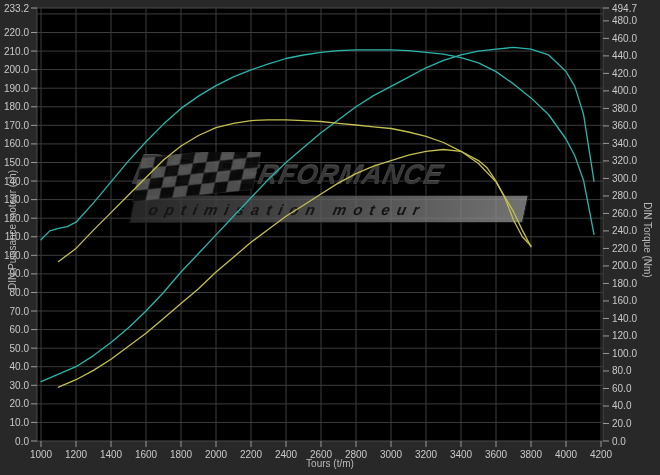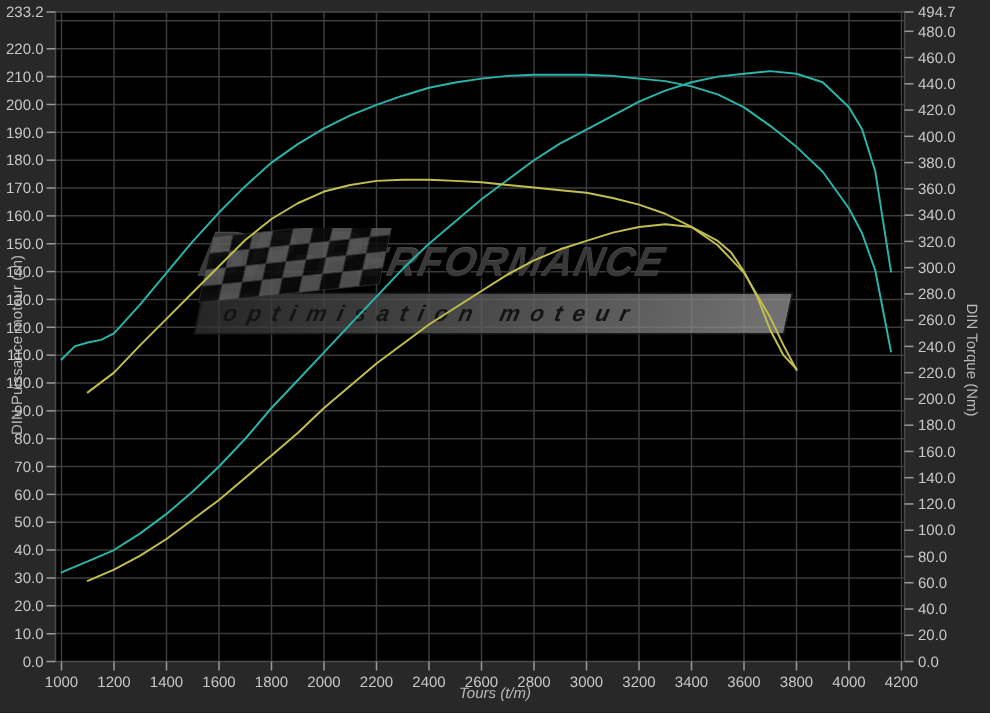--- a/index.html
+++ b/index.html
@@ -5,21 +5,21 @@
   html,body{margin:0;padding:0;background:#282828;}
   .stage{position:relative;width:660px;height:475px;background:#282828;overflow:hidden;
          font-family:"Liberation Sans",sans-serif;}
   .stage svg{position:absolute;left:0;top:0;}
   #grid-layer{z-index:1;}
   .watermark{position:absolute;left:128px;top:152px;width:420px;height:92px;z-index:2;opacity:0.95;}
   #curves-layer{z-index:3;}
   .axis-title{position:absolute;z-index:4;color:#b9b9b9;font-size:10px;white-space:nowrap;}
   .axis-title.left{left:12px;top:230px;transform:translate(-50%,-50%) rotate(-90deg);}
   .axis-title.right{left:647px;top:240px;transform:translate(-50%,-50%) rotate(90deg);}
-  .axis-title.xlab{left:330px;top:463px;transform:translate(-50%,-50%);font-style:italic;}
+  .axis-title.xlab{left:330px;top:463px;transform:translate(-50%,-50%);}
   #grid-layer text{fill:#c9c9c9;font-family:"Liberation Sans",sans-serif;font-size:10px;}
   .wm-title{position:absolute;left:6px;top:-6px;transform:skewX(-12deg);color:#3b3b3b;
             font-weight:bold;font-style:italic;white-space:nowrap;
             text-shadow:0 -1px 0 #565656,0 1px 1px #000;}
   .wm-big{font-size:42px;letter-spacing:1px;}
   .wm-small{font-size:27px;letter-spacing:1px;}
   .wm-bar{position:absolute;left:4px;top:43px;width:392px;height:26px;transform:skewX(-12deg);
           background:linear-gradient(90deg,rgba(48,48,48,.85),rgba(150,150,150,.8));
           border:1px solid #1d1d1d;display:flex;align-items:center;}
   .wm-bar span{font-size:15px;font-weight:bold;font-style:italic;letter-spacing:7px;

